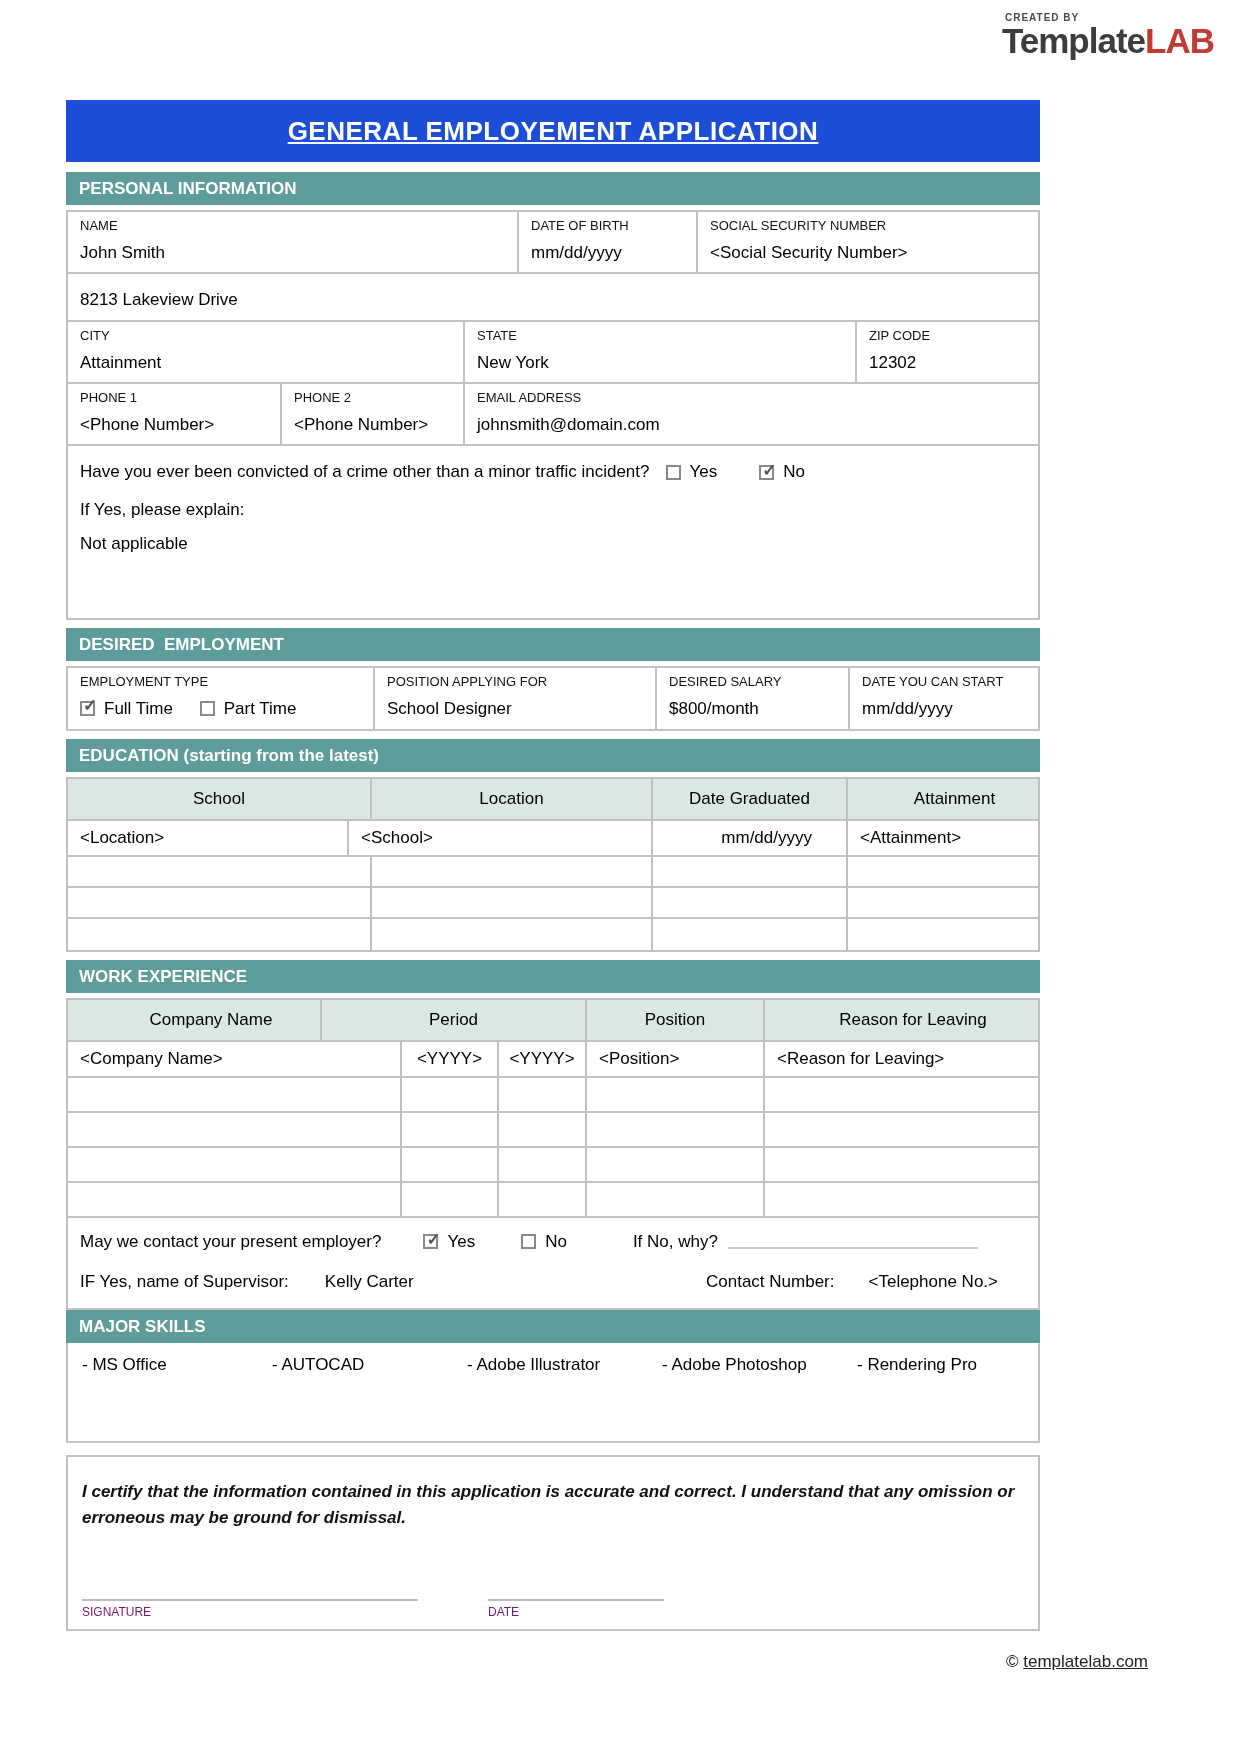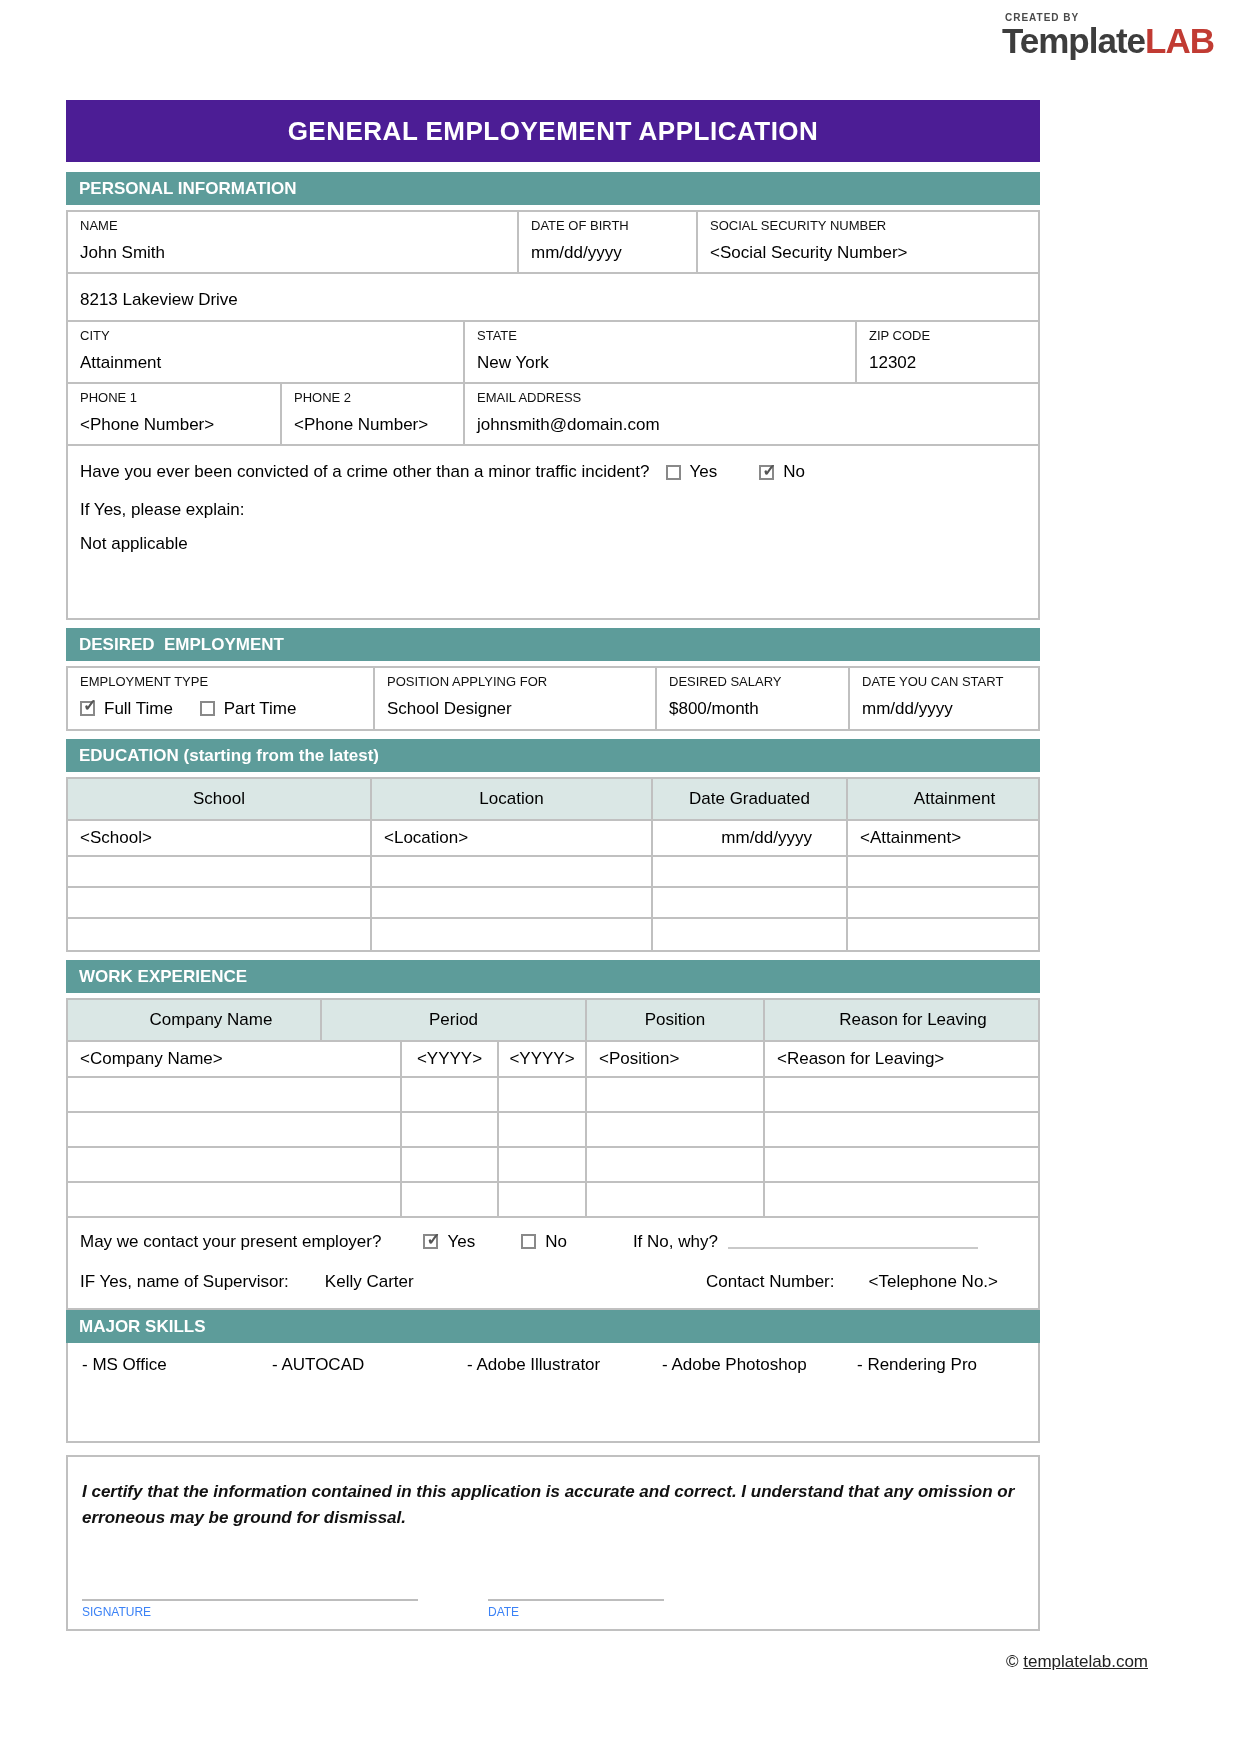--- a/index.html
+++ b/index.html
@@ -10,23 +10,24 @@
     overflow:hidden;
   }
   
   .logo { position:absolute; top:12px; right:26px; text-align:left; }
   .created-by { font-size:10px; font-weight:bold; letter-spacing:1px; color:#4a4a4a; margin-left:3px; }
   .brand { font-size:35px; font-weight:bold; color:#3d3d3d; letter-spacing:-1px; line-height:1.05; }
   .brand .lab { color:#C13B33; }
   
   .content { position:absolute; left:66px; top:100px; width:974px; }
   .main-header {
-    height:62px; background:#4c1d95; color:#fff; display:flex; align-items:center;
+    height:62px; background:#1d4ed8; color:#fff; display:flex; align-items:center;
     justify-content:center; font-size:26px; font-weight:bold; letter-spacing:.5px;
     margin-bottom:10px;
+    text-decoration:underline;
   }
   .section-bar {
     height:33px; background:#5D9C9A; color:#fff; font-weight:bold; font-size:17px;
     padding:7px 13px; white-space:pre; margin-top:8px;
   }
   .section-bar.first { margin-top:0; }
   
   .box { border:2px solid #C0C0C0; border-top:none; margin-top:5px; border-top:2px solid #C0C0C0; }
   .frow { display:flex; border-bottom:2px solid #C0C0C0; }
   .frow:last-child, .frow.noline { border-bottom:none; }
@@ -64,21 +65,21 @@
   
   .skills-box { border:2px solid #C0C0C0; border-top:none; height:100px; padding:12px 0 0 14px; display:flex; }
   .skill { font-size:17px; }
   
   .cert-box { border:2px solid #C0C0C0; margin-top:12px; height:176px; position:relative; padding:22px 14px 0 14px; }
   .cert-text { font-size:17px; font-style:italic; font-weight:600; line-height:1.55; color:#111; }
   .sig-row { position:absolute; left:14px; right:14px; bottom:10px; display:flex; }
   .sig-slot1 { width:336px; }
   .sig-slot2 { width:176px; margin-left:70px; }
   .sig-line { border-top:2px solid #BDBDBD; }
-  .sig-lbl { font-size:12px; margin-top:4px; color:#3b82f6; }
+  .sig-lbl { font-size:12px; margin-top:4px; color:#701a75; }
   
   .footer { position:absolute; right:92px; top:1652px; font-size:17px; color:#222; }
   .footer a { color:#222; text-decoration:underline; cursor:pointer; }
 </style>
 </head>
 <body>
 
 <div class="page">
 
   <div class="logo">
@@ -181,22 +182,22 @@
 
     <div class="section-bar">EDUCATION (starting from the latest)</div>
     <div class="thead">
       <div class="th" style="flex:0 0 304px;">School</div>
       <div class="th" style="flex:0 0 281px;">Location</div>
       <div class="th" style="flex:0 0 195px;">Date Graduated</div>
       <div class="th" style="flex:1;">Attainment</div>
     </div>
     <div class="tbody">
       <div class="tr">
+        <div class="td" style="flex:0 0 281px;">&lt;Location&gt;</div>
         <div class="td" style="flex:0 0 304px;">&lt;School&gt;</div>
-        <div class="td" style="flex:0 0 281px;">&lt;Location&gt;</div>
         <div class="td" style="flex:0 0 195px; text-align:right; padding-right:34px;">mm/dd/yyyy</div>
         <div class="td" style="flex:1;">&lt;Attainment&gt;</div>
       </div>
       <div class="tr edu-empty">
         <div class="td empty" style="flex:0 0 304px;"></div>
         <div class="td empty" style="flex:0 0 281px;"></div>
         <div class="td empty" style="flex:0 0 195px;"></div>
         <div class="td empty" style="flex:1;"></div>
       </div>
       <div class="tr edu-empty">

